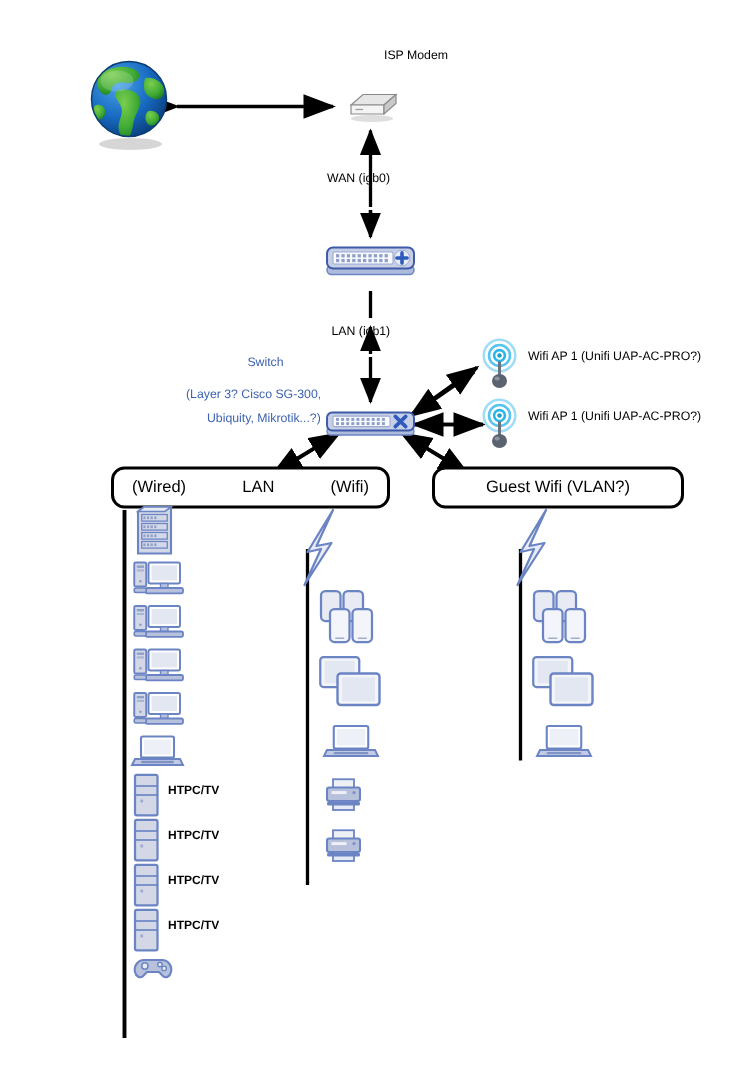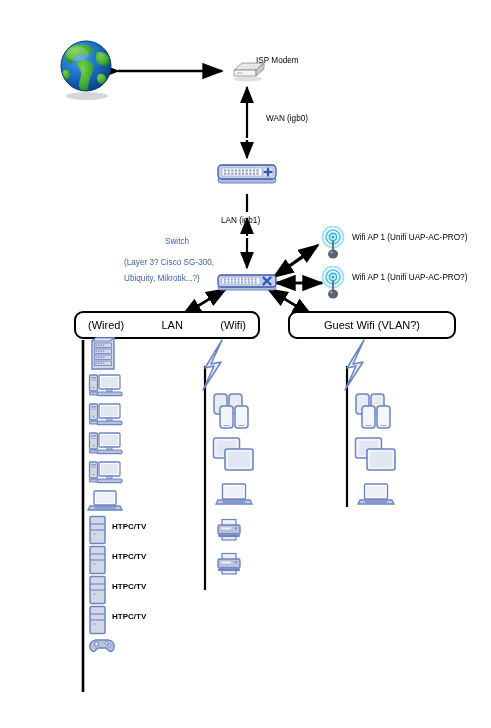--- a/index.html
+++ b/index.html
@@ -99,32 +99,32 @@
         <path d="M25,22 C31,21 36,23 38,27 C40,31 37,35 35,40 C33,45 34,50 31,53 C28,56 24,52 24,47 C24,42 27,39 26,34 C25,30 21,27 22,25 C22,23 23,22 25,22 Z"></path>
         <path d="M42,14 C47,13 52,16 54,20 C56,25 52,29 48,28 C44,27 41,24 41,20 C41,17 41,15 42,14 Z"></path>
         <path d="M44,36 C48,35 52,38 51,42 C50,46 45,47 43,44 C41,41 42,37 44,36 Z"></path>
         <path d="M9,32 C13,31 16,34 15,38 C14,42 10,43 8,40 C6,37 7,33 9,32 Z"></path>
       </g>
       <circle cx="31" cy="28" r="25" fill="none" stroke="#0a3b72" stroke-width="1"></circle>
       <ellipse cx="23" cy="16" rx="11" ry="7" fill="#fff" opacity="0.17"></ellipse>
     </svg>
   </div>
 
-  <div class="abs lbl" style="left:224px;top:56px;padding-left:32px;">ISP Modem</div>
+  <div class="abs lbl" style="left:224px;top:32px;padding-left:32px;">ISP Modem</div>
   <div class="abs" style="left:228px;top:58px;width:40px;height:24px;">
     <svg viewBox="0 0 40 24" width="40" height="24">
       <ellipse cx="20" cy="21" rx="14" ry="2.4" fill="#000" opacity="0.13"></ellipse>
       <path d="M6,12 L14,5 L36,5 L28,12 Z" fill="#e6e6e6" stroke="#8a8a8a" stroke-width="0.8"></path>
       <path d="M6,12 L28,12 L28,18 L6,18 Z" fill="#f4f4f4" stroke="#8a8a8a" stroke-width="0.8"></path>
       <path d="M28,12 L36,5 L36,11 L28,18 Z" fill="#c9c9c9" stroke="#8a8a8a" stroke-width="0.8"></path>
       <line x1="9" y1="15" x2="14" y2="15" stroke="#9a9a9a" stroke-width="0.8"></line>
     </svg>
   </div>
 
-  <div class="abs lbl" style="left:218px;top:114px;margin-left:48px;">WAN (igb0)</div>
+  <div class="abs lbl" style="left:218px;top:114px;">WAN (igb0)</div>
 
   <div class="abs" style="left:216px;top:161px;width:62px;height:26px;">
     <svg viewBox="0 0 62 26" width="62" height="26">
       <rect x="2" y="16" width="58" height="6" rx="3" fill="#aebbdd" stroke="#6b84c4" stroke-width="1"></rect>
       <rect x="2" y="4" width="58" height="14" rx="4" fill="#c6cfe6" stroke="#3d5aa8" stroke-width="1.3"></rect>
       <rect x="6" y="7" width="40" height="8" rx="1" fill="#fafbfe" stroke="#9aa9cf" stroke-width="0.7"></rect>
       <g fill="#8fa0c9">
         <rect x="8" y="8.4" width="2.2" height="2.2"></rect>
           <rect x="11.6" y="8.4" width="2.2" height="2.2"></rect>
         <rect x="15.2" y="8.4" width="2.2" height="2.2"></rect>
@@ -149,21 +149,21 @@
       <circle cx="52" cy="11" r="5.2" fill="#e9ecf6" stroke="#9aa9cf" stroke-width="0.6"></circle>
       <path d="M52,7.6 L52,14.4 M48.6,11 L55.4,11" stroke="#2f5bbd" stroke-width="2.4" stroke-linecap="round"></path>
     </svg>
   </div>
 
   <div class="abs lbl" style="left:221px;top:216px;">LAN (igb1)</div>
 
   <div class="abs" style="left:124px;top:237px;">
     <div class="lbl-blue" style="text-align:center;width:106px;">Switch</div>
     <div class="lbl-blue" style="margin-top:12px;">(Layer 3? Cisco SG-300,</div>
-    <div class="lbl-blue" style="margin-top:7px;">Ubiquity, Mikrotik...?)</div>
+    <div class="lbl-blue" style="margin-top:7px;margin-left:14px;">Ubiquity, Mikrotik...?)</div>
   </div>
   <div class="abs" style="left:217px;top:272px;width:60px;height:22px;">
     <svg viewBox="0 0 60 22" width="60" height="22">
       <rect x="1" y="13" width="58" height="5" rx="2.5" fill="#aebbdd" stroke="#6b84c4" stroke-width="0.9"></rect>
       <rect x="1" y="3" width="58" height="12" rx="3.5" fill="#c6cfe6" stroke="#3d5aa8" stroke-width="1.3"></rect>
       <rect x="5" y="5.4" width="38" height="7" rx="1" fill="#fafbfe" stroke="#9aa9cf" stroke-width="0.7"></rect>
       <g fill="#8fa0c9">
         <rect x="7" y="6.6" width="2" height="2"></rect>
           <rect x="10.4" y="6.6" width="2" height="2"></rect>
         <rect x="13.8" y="6.6" width="2" height="2"></rect>

